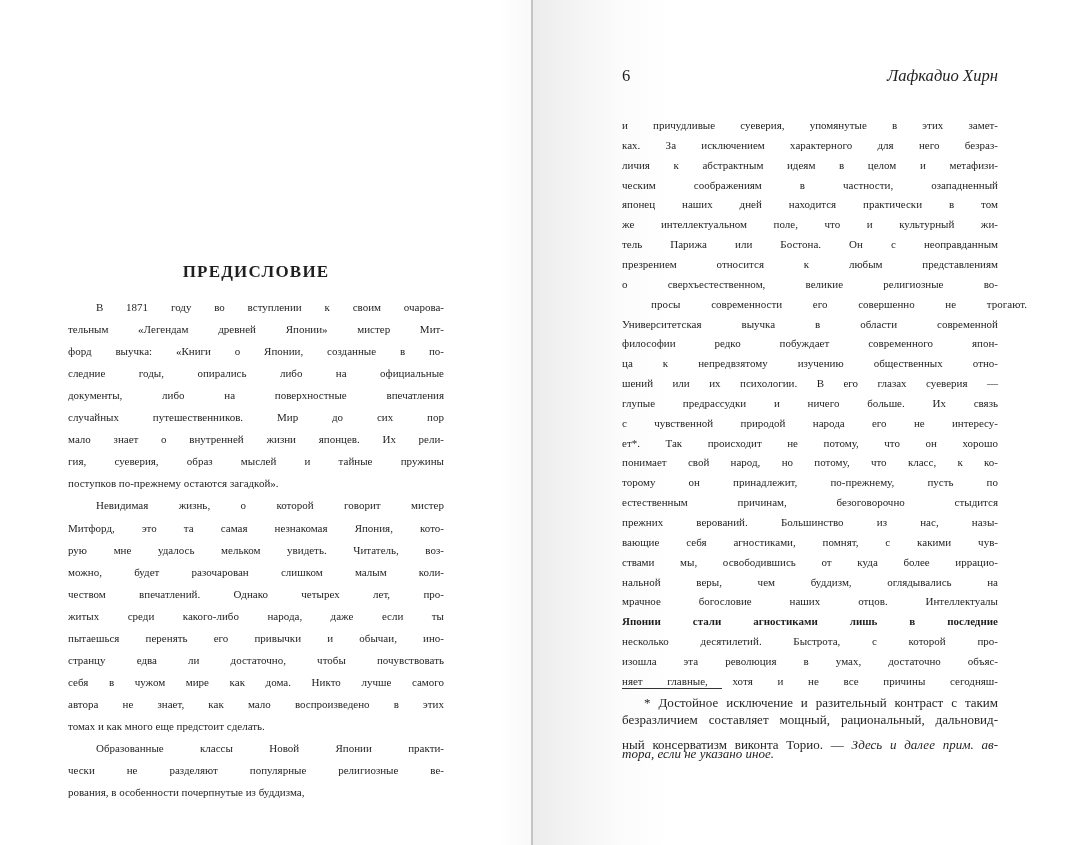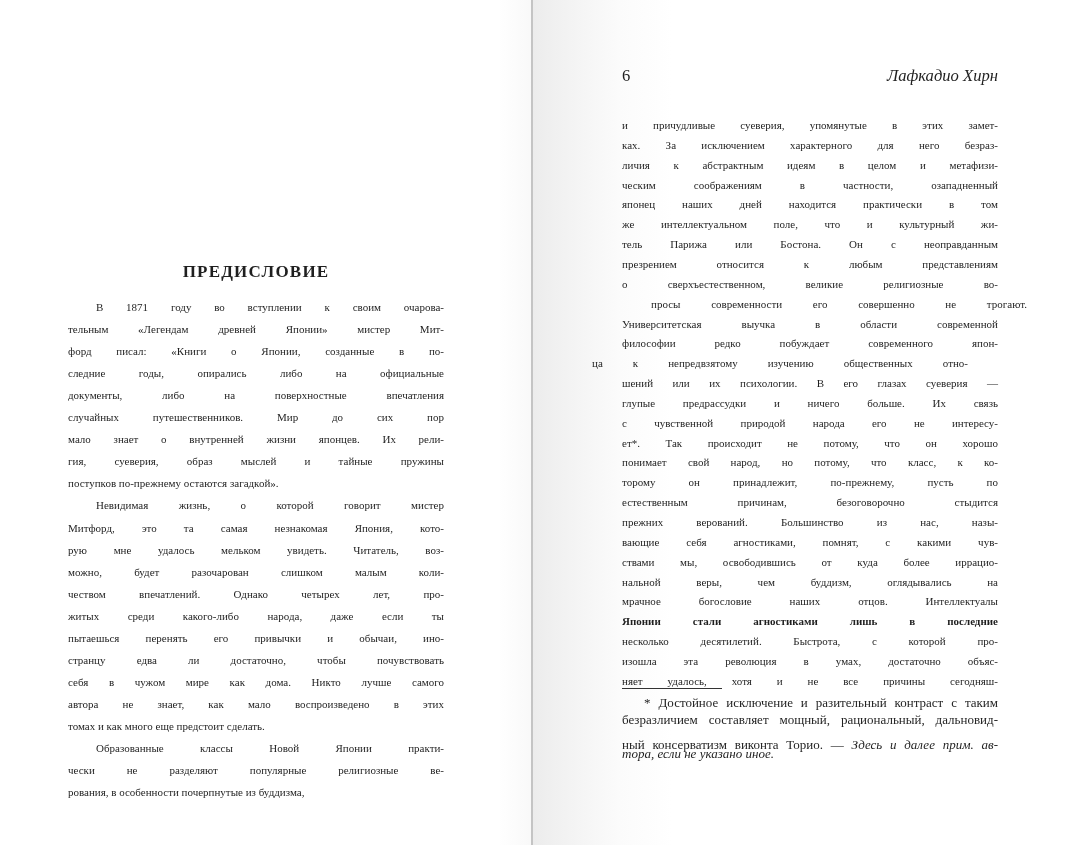--- a/index.html
+++ b/index.html
@@ -27,21 +27,21 @@
   em { font-style:italic; }
 </style>
 </head>
 <body>
 
 <div class="page page-left">
   <div class="heading">ПРЕДИСЛОВИЕ</div>
   <div id="left-lines">
       <div class="line" style="left: 96px; width: 348px; top: 296px;">В 1871 году во вступлении к своим очарова-</div>
       <div class="line" style="left: 68px; width: 376px; top: 318.05px;">тельным «Легендам древней Японии» мистер Мит-</div>
-      <div class="line" style="left: 68px; width: 376px; top: 340.1px;">форд писал: «Книги о Японии, созданные в по-</div>
+      <div class="line" style="left: 68px; width: 376px; top: 340.1px;">форд выучка: «Книги о Японии, созданные в по-</div>
       <div class="line" style="left: 68px; width: 376px; top: 362.15px;">следние годы, опирались либо на официальные</div>
       <div class="line" style="left: 68px; width: 376px; top: 384.2px;">документы, либо на поверхностные впечатления</div>
       <div class="line" style="left: 68px; width: 376px; top: 406.25px;">случайных путешественников. Мир до сих пор</div>
       <div class="line" style="left: 68px; width: 376px; top: 428.3px;">мало знает о внутренней жизни японцев. Их рели-</div>
       <div class="line" style="left: 68px; width: 376px; top: 450.35px;">гия, суеверия, образ мыслей и тайные пружины</div>
       <div class="line last" style="left: 68px; width: 376px; top: 472.4px;">поступков по-прежнему остаются загадкой».</div>
       <div class="line" style="left: 96px; width: 348px; top: 494.45px;">Невидимая жизнь, о которой говорит мистер</div>
       <div class="line" style="left: 68px; width: 376px; top: 516.5px;">Митфорд, это та самая незнакомая Япония, кото-</div>
       <div class="line" style="left: 68px; width: 376px; top: 538.55px;">рую мне удалось мельком увидеть. Читатель, воз-</div>
       <div class="line" style="left: 68px; width: 376px; top: 560.6px;">можно, будет разочарован слишком малым коли-</div>
@@ -70,36 +70,36 @@
     <div class="line" style="left: 622px; width: 376px; top: 153.7px;">личия к абстрактным идеям в целом и метафизи-</div>
     <div class="line" style="left: 622px; width: 376px; top: 173.55px;">ческим соображениям в частности, озападненный</div>
     <div class="line" style="left: 622px; width: 376px; top: 193.4px;">японец наших дней находится практически в том</div>
     <div class="line" style="left: 622px; width: 376px; top: 213.25px;">же интеллектуальном поле, что и культурный жи-</div>
     <div class="line" style="left: 622px; width: 376px; top: 233.1px;">тель Парижа или Бостона. Он с неоправданным</div>
     <div class="line" style="left: 622px; width: 376px; top: 252.95px;">презрением относится к любым представлениям</div>
     <div class="line" style="left: 622px; width: 376px; top: 272.8px;">о сверхъестественном, великие религиозные во-</div>
     <div class="line" style="left: 622px; width: 376px; top: 292.65px; margin-left: 29px;">просы современности его совершенно не трогают.</div>
     <div class="line" style="left: 622px; width: 376px; top: 312.5px;">Университетская выучка в области современной</div>
     <div class="line" style="left: 622px; width: 376px; top: 332.35px;">философии редко побуждает современного япон-</div>
-    <div class="line" style="left: 592px; width: 376px; top: 352.2px;">ца к непредвзятому изучению общественных отно-</div>
+    <div class="line" style="left: 622px; width: 376px; top: 352.2px;">ца к непредвзятому изучению общественных отно-</div>
     <div class="line" style="left: 622px; width: 376px; top: 372.05px;">шений или их психологии. В его глазах суеверия —</div>
     <div class="line" style="left: 622px; width: 376px; top: 391.9px;">глупые предрассудки и ничего больше. Их связь</div>
     <div class="line" style="left: 622px; width: 376px; top: 411.75px;">с чувственной природой народа его не интересу-</div>
     <div class="line" style="left: 622px; width: 376px; top: 431.6px;">ет*. Так происходит не потому, что он хорошо</div>
     <div class="line" style="left: 622px; width: 376px; top: 451.45px;">понимает свой народ, но потому, что класс, к ко-</div>
     <div class="line" style="left: 622px; width: 376px; top: 471.3px;">торому он принадлежит, по-прежнему, пусть по</div>
     <div class="line" style="left: 622px; width: 376px; top: 491.15px;">естественным причинам, безоговорочно стыдится</div>
     <div class="line" style="left: 622px; width: 376px; top: 511px;">прежних верований. Большинство из нас, назы-</div>
     <div class="line" style="left: 622px; width: 376px; top: 530.85px;">вающие себя агностиками, помнят, с какими чув-</div>
     <div class="line" style="left: 622px; width: 376px; top: 550.7px;">ствами мы, освободившись от куда более иррацио-</div>
     <div class="line" style="left: 622px; width: 376px; top: 570.55px;">нальной веры, чем буддизм, оглядывались на</div>
     <div class="line" style="left: 622px; width: 376px; top: 590.4px;">мрачное богословие наших отцов. Интеллектуалы</div>
     <div class="line" style="left: 622px; width: 376px; top: 610.25px; font-weight: bold;">Японии стали агностиками лишь в последние</div>
     <div class="line" style="left: 622px; width: 376px; top: 630.1px;">несколько десятилетий. Быстрота, с которой про-</div>
     <div class="line" style="left: 622px; width: 376px; top: 649.95px;">изошла эта революция в умах, достаточно объяс-</div>
-    <div class="line" style="left: 622px; width: 376px; top: 669.8px;">няет удалось, хотя и не все причины сегодняш-</div>
+    <div class="line" style="left: 622px; width: 376px; top: 669.8px;">няет главные, хотя и не все причины сегодняш-</div>
   </div>
 
 <div class="fn-rule"></div>
 <div class="fn-line" style="left:622px;width:376px;top:694px;text-indent:22px;">* Достойное исключение и разительный контраст с таким</div>
 <div class="fn-line" style="left:622px;width:376px;top:711px;">безразличием составляет мощный, рациональный, дальновид-</div>
 <div class="fn-line" style="left:622px;width:376px;top:728px;margin-top:8px;"><span>ный консерватизм виконта Торио. — </span><em>Здесь и далее прим. ав-</em></div>
 <div class="fn-line last" style="left:622px;width:376px;top:745px;"><em>тора, если не указано иное.</em></div>
 
 </body></html>

